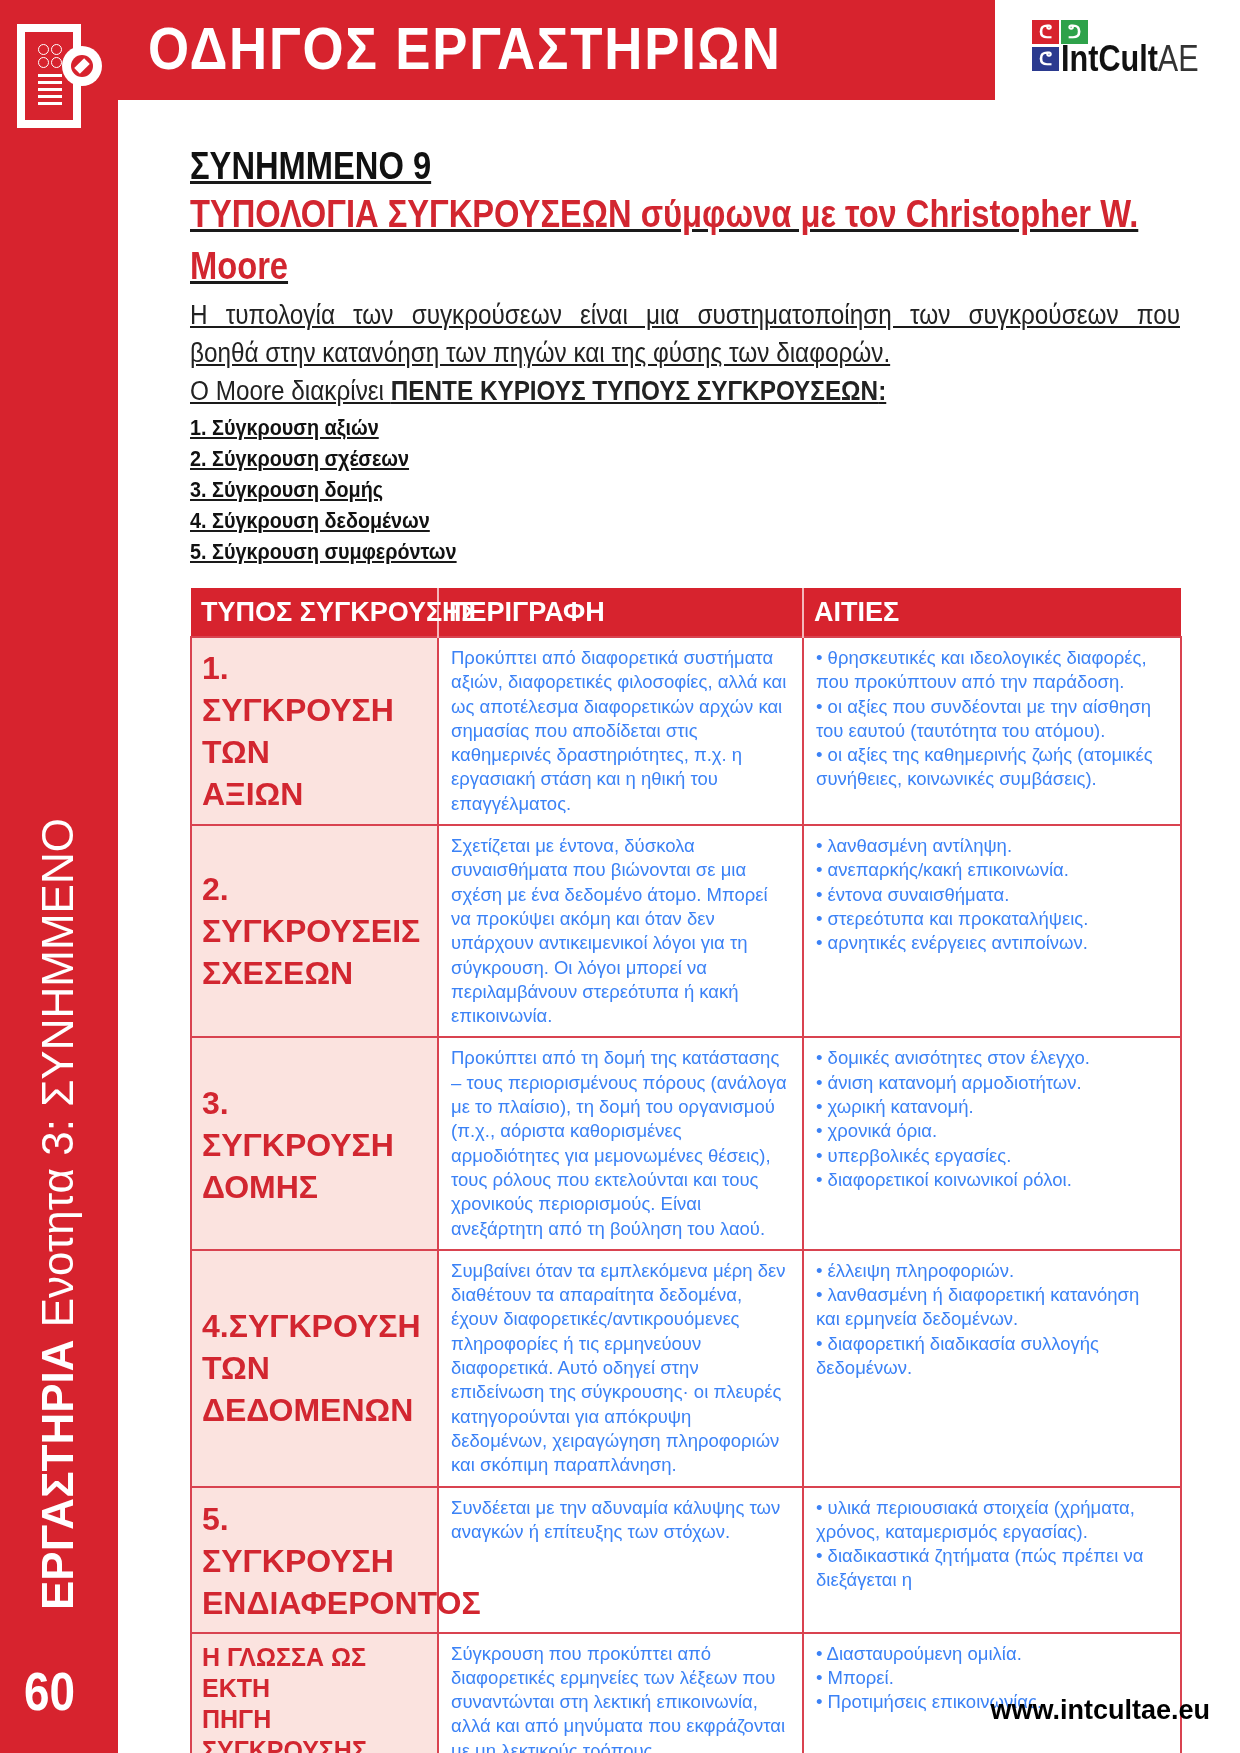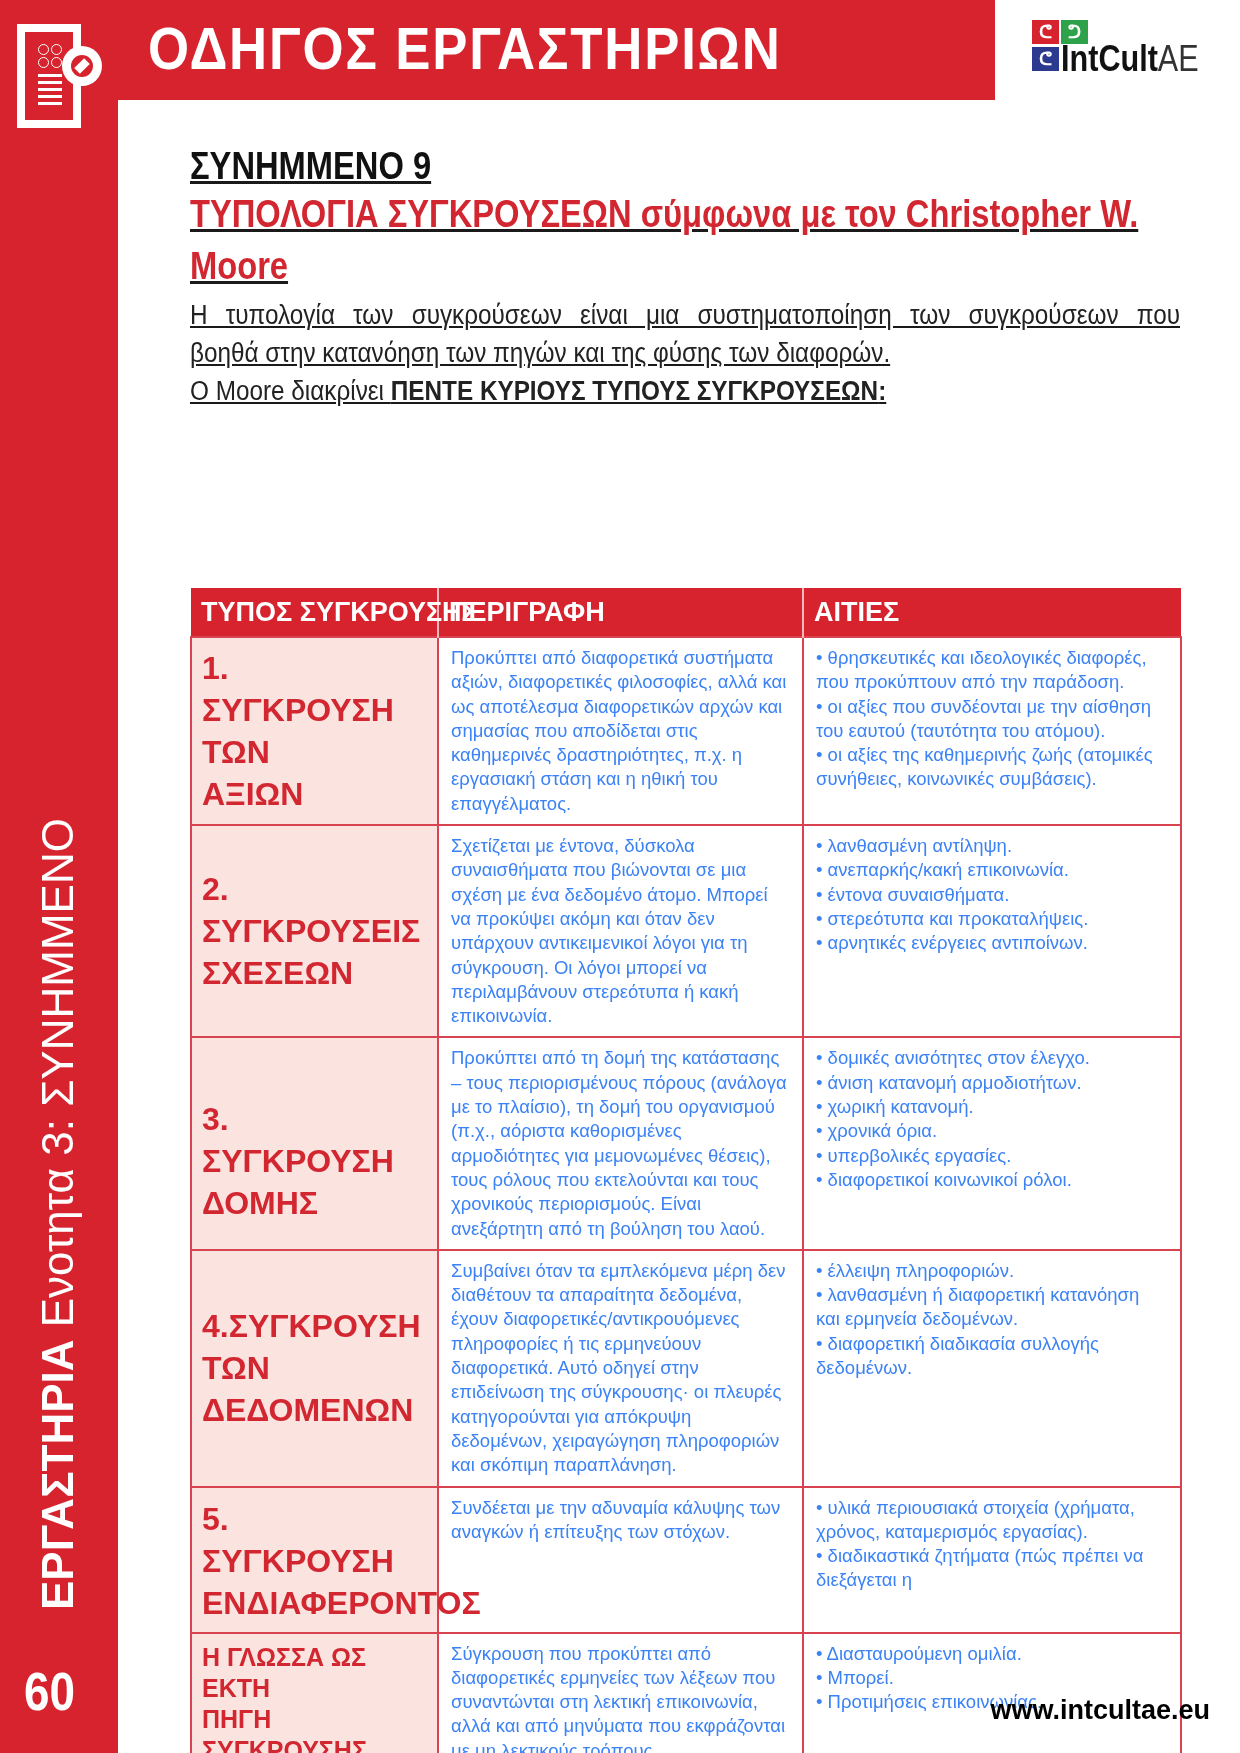--- a/index.html
+++ b/index.html
@@ -92,20 +92,27 @@
 <div class="page-num">60</div>
 
 <div class="content">
   <h1 class="annex">ΣΥΝΗΜΜΕΝΟ 9</h1>
   <h2 class="subtitle">ΤΥΠΟΛΟΓΙΑ ΣΥΓΚΡΟΥΣΕΩΝ σύμφωνα με τον Christopher W. Moore</h2>
   <div class="intro">
     <div class="intro-line">Η τυπολογία των συγκρούσεων είναι μια συστηματοποίηση των συγκρούσεων που</div>
     <div>βοηθά στην κατανόηση των πηγών και της φύσης των διαφορών.</div>
     <div><span>Ο Moore διακρίνει </span><b>ΠΕΝΤΕ ΚΥΡΙΟΥΣ ΤΥΠΟΥΣ ΣΥΓΚΡΟΥΣΕΩΝ</b><b>:</b></div>
   </div>
+  <ul class="list">
+    <li>1. Σύγκρουση αξιών</li>
+    <li>2. Σύγκρουση σχέσεων</li>
+    <li>3. Σύγκρουση δομής</li>
+    <li>4. Σύγκρουση δεδομένων</li>
+    <li>5. Σύγκρουση συμφερόντων</li>
+  </ul>
 </div>
 
 <table class="conflicts">
   <colgroup>
       <col style="width:247px">
       <col style="width:365px">
       <col style="width:378px">
     </colgroup>
   <thead>
     <tr>
@@ -136,21 +143,21 @@
       <td>Σχετίζεται με έντονα, δύσκολα συναισθήματα που βιώνονται σε μια σχέση με ένα δεδομένο άτομο. Μπορεί να προκύψει ακόμη και όταν δεν υπάρχουν αντικειμενικοί λόγοι για τη σύγκρουση. Οι λόγοι μπορεί να περιλαμβάνουν στερεότυπα ή κακή επικοινωνία.</td>
       <td class="causes">
         <div>• λανθασμένη αντίληψη.</div>
         <div>• ανεπαρκής/κακή επικοινωνία.</div>
         <div>• έντονα συναισθήματα.</div>
         <div>• στερεότυπα και προκαταλήψεις.</div>
         <div>• αρνητικές ενέργειες αντιποίνων.</div>
       </td>
     </tr>
     <tr style="height:212px">
-      <td class="type" style="vertical-align:top;padding-top:60px">
+      <td class="type" style="vertical-align:top;padding-top:44px">
         <div>3. ΣΥΓΚΡΟΥΣΗ</div>
         <div>ΔΟΜΗΣ</div>
       </td>
       <td>Προκύπτει από τη δομή της κατάστασης – τους περιορισμένους πόρους (ανάλογα με το πλαίσιο), τη δομή του οργανισμού (π.χ., αόριστα καθορισμένες αρμοδιότητες για μεμονωμένες θέσεις), τους ρόλους που εκτελούνται και τους χρονικούς περιορισμούς. Είναι ανεξάρτητη από τη βούληση του λαού.</td>
       <td class="causes">
         <div>• δομικές ανισότητες στον έλεγχο.</div>
         <div>• άνιση κατανομή αρμοδιοτήτων.</div>
         <div>• χωρική κατανομή.</div>
         <div>• χρονικά όρια.</div>
         <div>• υπερβολικές εργασίες.</div>

